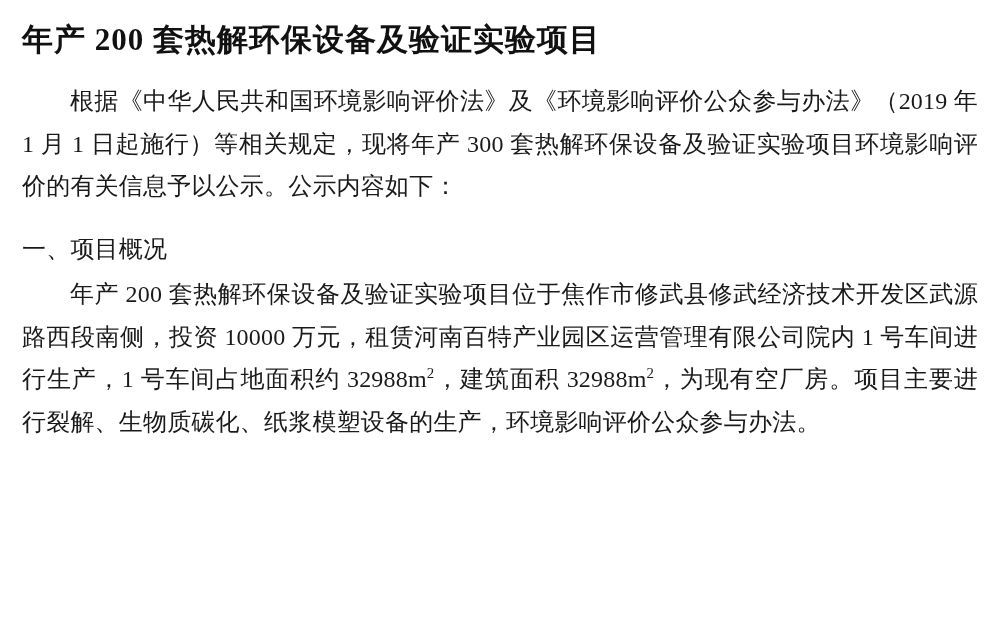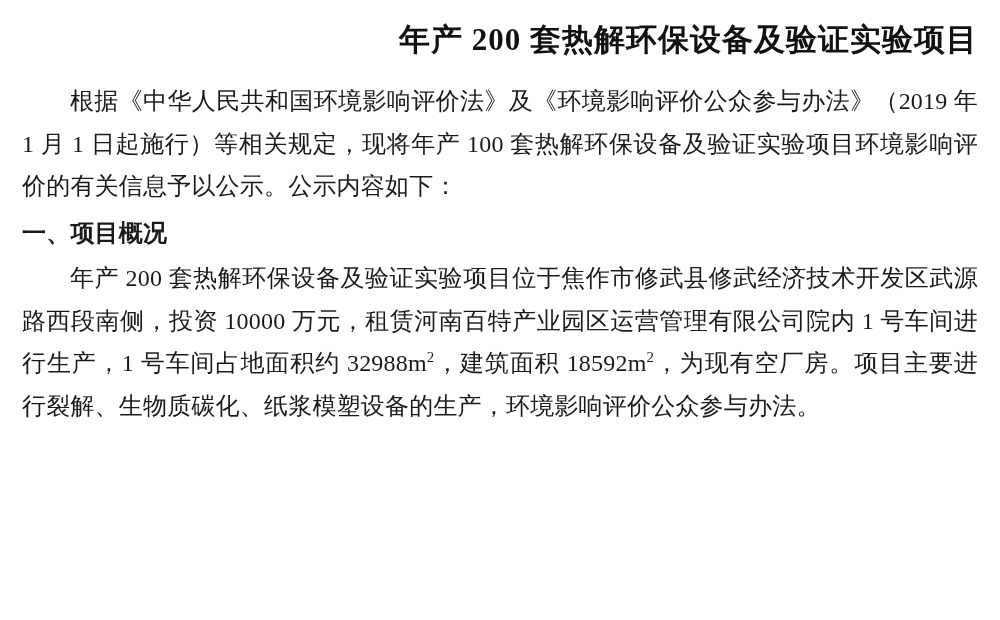--- a/index.html
+++ b/index.html
@@ -15,21 +15,21 @@
     overflow: hidden;
   }
   .page {
     width: 1000px;
     height: 620px;
     box-sizing: border-box;
     padding: 10px 22px 0 22px;
     position: relative;
   }
   .title-block {
-    text-align: right;
+    text-align: left;
     margin-top: 6px;
   }
   .title-line {
     font-size: 31px;
     font-weight: bold;
     letter-spacing: 1px;
     line-height: 1.55;
     color: #111111;
   }
   .body-block {
@@ -42,42 +42,41 @@
     text-align: justify;
     text-justify: inter-ideograph;
     color: #1a1a1a;
     letter-spacing: 0.2px;
   }
   p.indent {
     text-indent: 2em;
   }
   p.heading {
     text-indent: 0;
-    margin-top: 4px;
+    margin-top: 20px;
     margin-bottom: 2px;
-    font-weight: bold;
   }
   sup {
     font-size: 0.62em;
     vertical-align: super;
     line-height: 0;
   }
 </style>
 </head>
 <body>
 
 <div class="page">
 
   <div class="title-block">
     <div class="title-line">年产 200 套热解环保设备及验证实验项目</div>
   </div>
 
   <div class="body-block">
 
-    <p class="para indent">根据《中华人民共和国环境影响评价法》及《环境影响评价公众参与办法》（2019 年 1 月 1 日起施行）等相关规定，现将年产 100 套热解环保设备及验证实验项目环境影响评价的有关信息予以公示。公示内容如下：</p>
+    <p class="para indent">根据《中华人民共和国环境影响评价法》及《环境影响评价公众参与办法》（2019 年 1 月 1 日起施行）等相关规定，现将年产 300 套热解环保设备及验证实验项目环境影响评价的有关信息予以公示。公示内容如下：</p>
 
     <p class="para heading">一、项目概况</p>
 
-    <p class="para indent"><span>年产 200 套热解环保设备及验证实验项目位于焦作市修武县修武经济技术开发区武源路西段南侧，投资 10000 万元，租赁河南百特产业园区运营管理有限公司院内 1 号车间进行生产，1 号车间占地面积约 32988m</span><sup>2</sup><span>，建筑面积 18592m</span><sup>2</sup><span>，为现有空厂房。项目主要进行裂解、生物质碳化、纸浆模塑设备的生产，环境影响评价公众参与办法。</span></p>
+    <p class="para indent"><span>年产 200 套热解环保设备及验证实验项目位于焦作市修武县修武经济技术开发区武源路西段南侧，投资 10000 万元，租赁河南百特产业园区运营管理有限公司院内 1 号车间进行生产，1 号车间占地面积约 32988m</span><sup>2</sup><span>，建筑面积 32988m</span><sup>2</sup><span>，为现有空厂房。项目主要进行裂解、生物质碳化、纸浆模塑设备的生产，环境影响评价公众参与办法。</span></p>
 
   </div>
 
 </div>
 
 </body></html>

